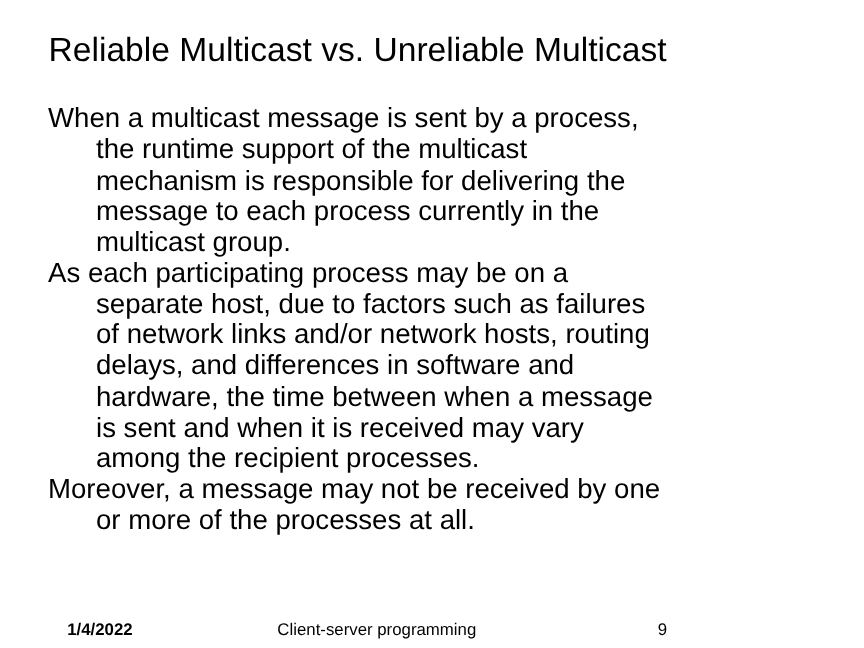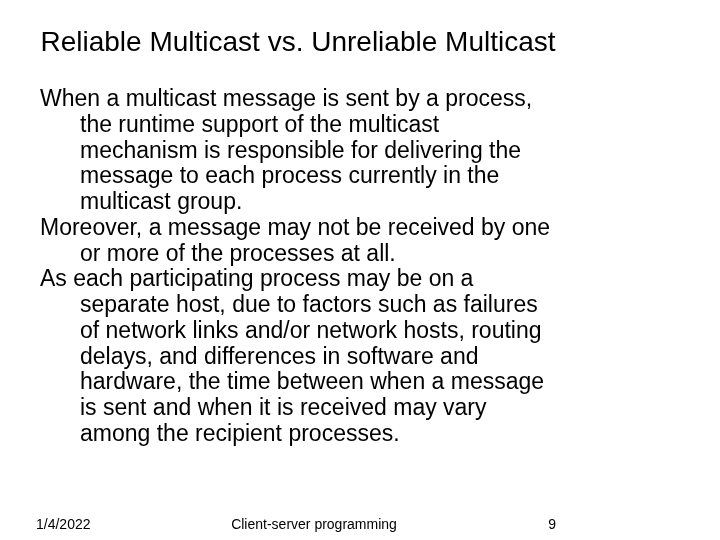--- a/index.html
+++ b/index.html
@@ -2,32 +2,32 @@
 <html><head>
 <meta charset="utf-8">
 <style>
   * { margin: 0; padding: 0; box-sizing: border-box; }
   html, body { width: 720px; height: 540px; background: #fff; font-family: Arial, Helvetica, sans-serif; color: #000; }
   .slide { width: 596px; height: 540px; position: relative; padding: 20px 40px 0 40px; }
   .title { font-size: 28px; font-weight: 400; text-align: center; margin-top: 6px; margin-bottom: 28px; }
   .body { font-size: 23px; line-height: 1.12; }
   .body p { margin: 0 0 0 0; padding-left: 40px; text-indent: -40px; }
   .footer { position: absolute; bottom: 24px; left: 0; width: 100%; font-size: 14px; }
-  .footer .date { position: absolute; left: 36px; }
+  .footer .date { position: absolute; left: 56px; font-weight: bold; }
   .footer .center { position: absolute; left: 16px; width: 100%; text-align: center; }
   .footer .pagenum { position: absolute; right: 40px; }
 </style>
 </head>
 <body>
 
 <div class="slide">
   <h1 class="title">Reliable Multicast vs. Unreliable Multicast</h1>
   <div class="body">
     <p>When a multicast message is sent by a process, the runtime support of the multicast mechanism is responsible for delivering the message to each process currently in the multicast group.</p>
+    <p>As each participating process may be on a separate host, due to factors such as failures of network links and/or network hosts, routing delays, and differences in software and hardware, the time between when a message is sent and when it is received may vary among the recipient processes.</p>
     <p>Moreover, a message may not be received by one or more of the processes at all.</p>
-    <p>As each participating process may be on a separate host, due to factors such as failures of network links and/or network hosts, routing delays, and differences in software and hardware, the time between when a message is sent and when it is received may vary among the recipient processes.</p>
   </div>
   <div class="footer">
     <span class="date">1/4/2022</span>
     <span class="center">Client-server programming</span>
     <span class="pagenum">9</span>
   </div>
 </div>
 
 </body></html>

